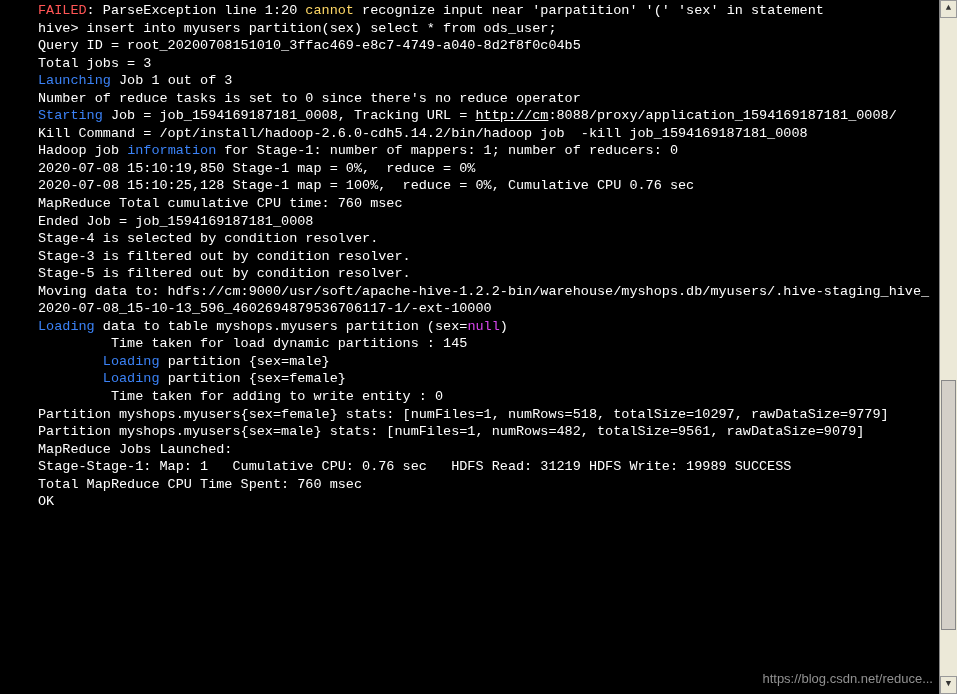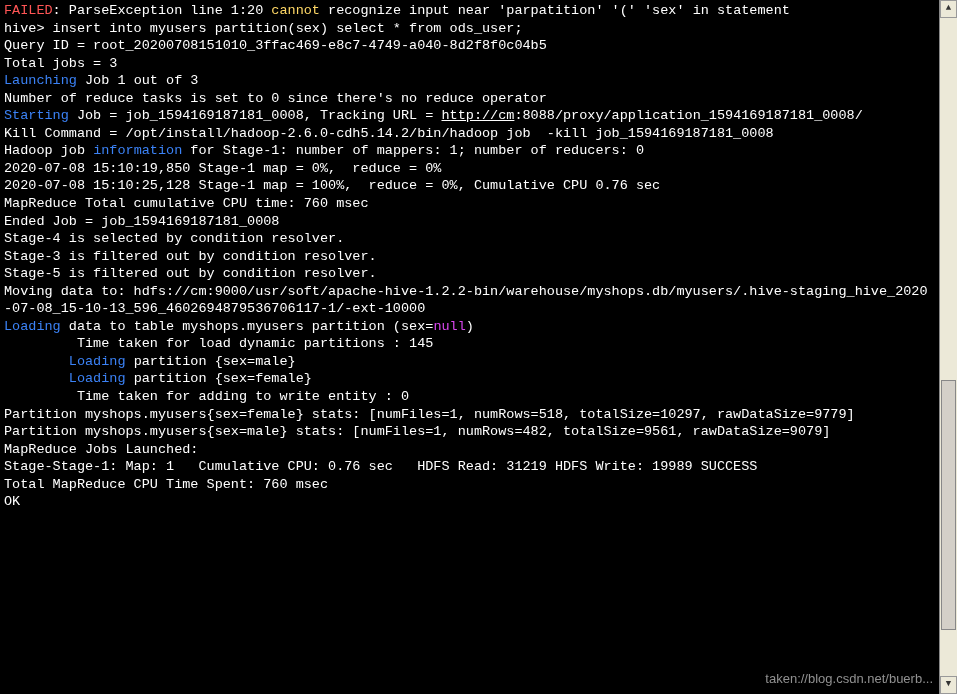--- a/index.html
+++ b/index.html
@@ -13,21 +13,21 @@
     height: 694px;
     overflow: hidden;
     position: relative;
   }
   .terminal {
     padding: 2px 4px;
     white-space: pre-wrap;
     word-break: break-all;
     width: 936px;
   }
-  .line { display: block; }
+  .line { display: block; margin-left: 34px; }
   .kw-red { color: #ff5555; }
   .kw-yellow { color: #ffd866; }
   .kw-cyan { color: #3b82f6; }
   .kw-magenta { color: #d946ef; text-align: center; }
   .kw-url { text-decoration: underline; }
   .scrollbar {
     position: absolute;
     right: 0;
     top: 0;
     width: 18px;
@@ -77,13 +77,13 @@
 <div class="terminal"><div class="line"><span class="kw-red">FAILED</span><span>: ParseException line 1:20 </span><span class="kw-yellow">cannot</span><span> recognize input near 'parpatition' '(' 'sex' in statement</span></div><div class="line"><span>hive&gt; insert into myusers partition(sex) select * from ods_user;</span></div><div class="line"><span>Query ID = root_20200708151010_3ffac469-e8c7-4749-a040-8d2f8f0c04b5</span></div><div class="line"><span>Total jobs = 3</span></div><div class="line"><span class="kw-cyan">Launching</span><span> Job 1 out of 3</span></div><div class="line"><span>Number of reduce tasks is set to 0 since there's no reduce operator</span></div><div class="line"><span class="kw-cyan">Starting</span><span> Job = job_1594169187181_0008, Tracking URL = </span><span class="kw-url">http://cm</span><span>:8088/proxy/application_1594169187181_0008/</span></div><div class="line"><span>Kill Command = /opt/install/hadoop-2.6.0-cdh5.14.2/bin/hadoop job  -kill job_1594169187181_0008</span></div><div class="line"><span>Hadoop job </span><span class="kw-cyan">information</span><span> for Stage-1: number of mappers: 1; number of reducers: 0</span></div><div class="line"><span>2020-07-08 15:10:19,850 Stage-1 map = 0%,  reduce = 0%</span></div><div class="line"><span>2020-07-08 15:10:25,128 Stage-1 map = 100%,  reduce = 0%, Cumulative CPU 0.76 sec</span></div><div class="line"><span>MapReduce Total cumulative CPU time: 760 msec</span></div><div class="line"><span>Ended Job = job_1594169187181_0008</span></div><div class="line"><span>Stage-4 is selected by condition resolver.</span></div><div class="line"><span>Stage-3 is filtered out by condition resolver.</span></div><div class="line"><span>Stage-5 is filtered out by condition resolver.</span></div><div class="line"><span>Moving data to: hdfs://cm:9000/usr/soft/apache-hive-1.2.2-bin/warehouse/myshops.db/myusers/.hive-staging_hive_2020-07-08_15-10-13_596_4602694879536706117-1/-ext-10000</span></div><div class="line"><span class="kw-cyan">Loading</span><span> data to table myshops.myusers partition (sex=</span><span class="kw-magenta">null</span><span>)</span></div><div class="line"><span>         Time taken for load dynamic partitions : 145</span></div><div class="line"><span>        </span><span class="kw-cyan">Loading</span><span> partition {sex=male}</span></div><div class="line"><span>        </span><span class="kw-cyan">Loading</span><span> partition {sex=female}</span></div><div class="line"><span>         Time taken for adding to write entity : 0</span></div><div class="line"><span>Partition myshops.myusers{sex=female} stats: [numFiles=1, numRows=518, totalSize=10297, rawDataSize=9779]</span></div><div class="line"><span>Partition myshops.myusers{sex=male} stats: [numFiles=1, numRows=482, totalSize=9561, rawDataSize=9079]</span></div><div class="line"><span>MapReduce Jobs Launched:</span></div><div class="line"><span>Stage-Stage-1: Map: 1   Cumulative CPU: 0.76 sec   HDFS Read: 31219 HDFS Write: 19989 SUCCESS</span></div><div class="line"><span>Total MapReduce CPU Time Spent: 760 msec</span></div><div class="line"><span>OK</span></div></div>
 
 <div class="scrollbar">
   <div class="sb-btn">▲</div>
   <div class="sb-track">
     <div class="sb-thumb"></div>
   </div>
   <div class="sb-btn">▼</div>
 </div>
 
-<div class="watermark">taken://blog.csdn.net/buerb...</div>
+<div class="watermark">https://blog.csdn.net/reduce...</div>
 
 </body></html>

